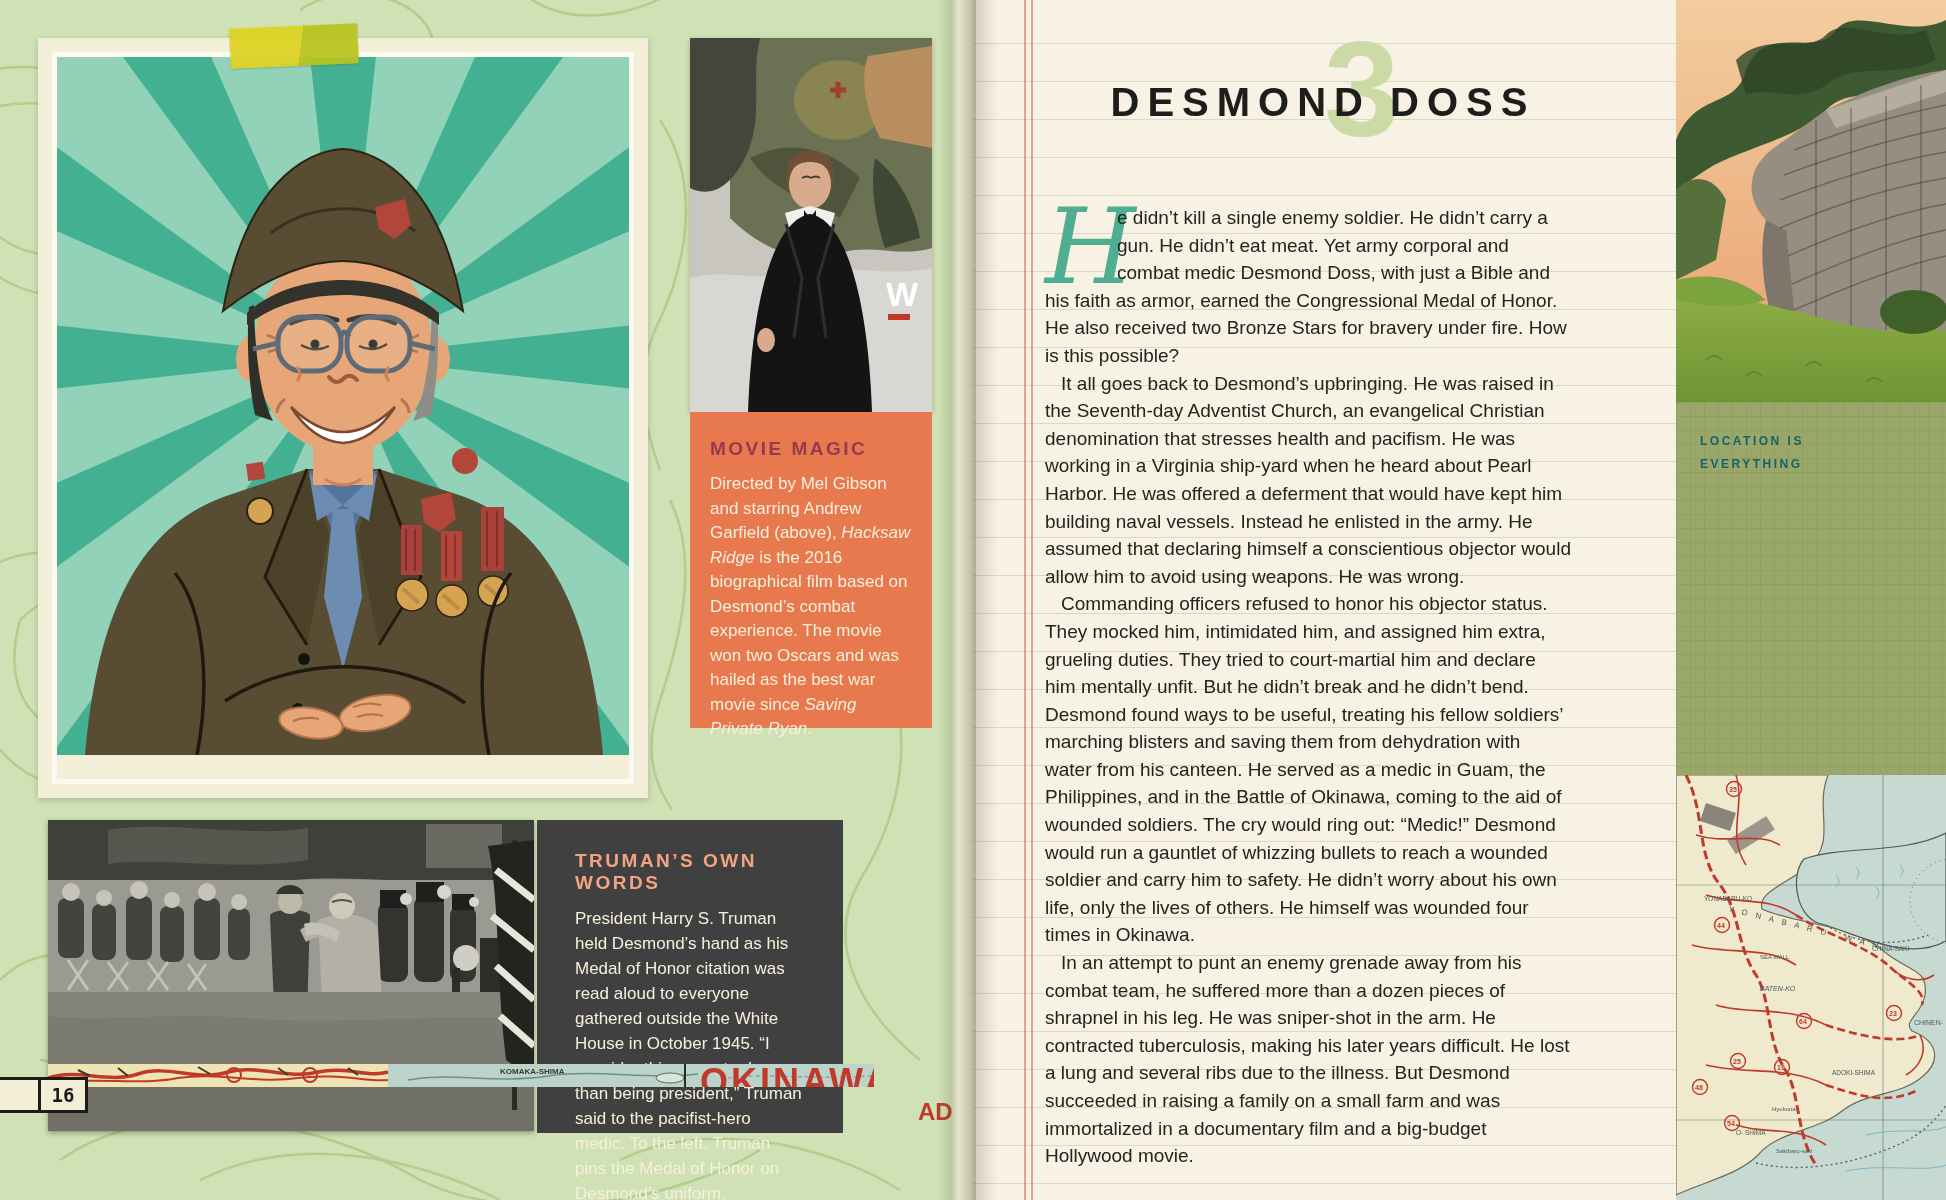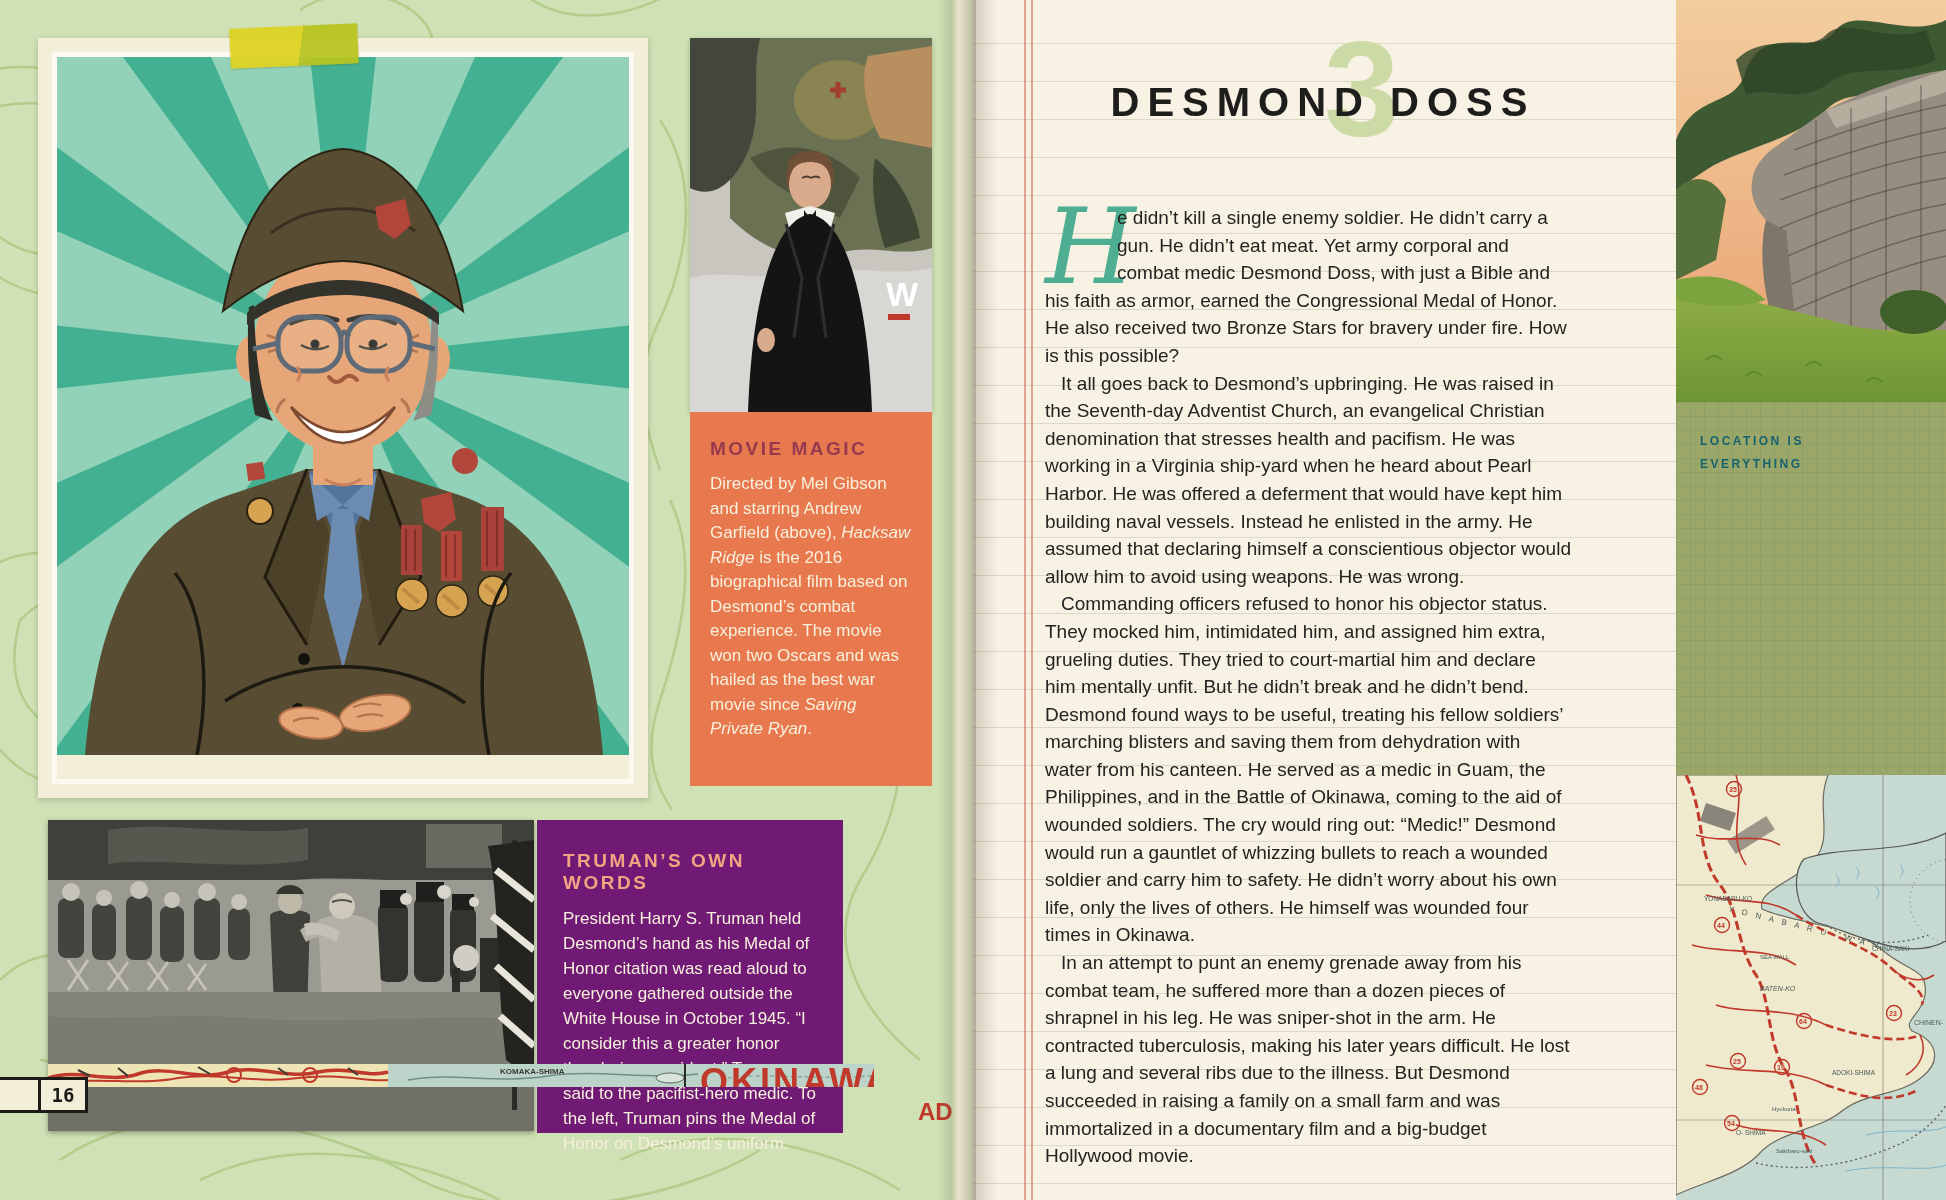--- a/index.html
+++ b/index.html
@@ -11,30 +11,30 @@
   .contours{position:absolute;left:0;top:0;width:972px;height:1200px;pointer-events:none;}
   .portrait-frame{position:absolute;left:38px;top:38px;width:610px;height:760px;
     background:#f3eed7;box-sizing:border-box;padding:14px;box-shadow:0 2px 6px rgba(60,70,40,.25);}
   .portrait-mat{width:100%;height:100%;box-sizing:border-box;border:5px solid #fcfaf0;overflow:hidden;}
   .portrait-mat svg{display:block;}
   .tape{position:absolute;left:230px;top:26px;width:128px;height:40px;
     background:linear-gradient(100deg,#ded31f 0 55%,#b9c41d 55% 100%);
     opacity:.92;transform:rotate(-2.5deg);box-shadow:0 1px 2px rgba(80,80,20,.3);}
   .garfield{position:absolute;left:690px;top:38px;width:242px;height:374px;overflow:hidden;
     box-shadow:0 2px 5px rgba(60,70,40,.3);}
-  .movie-box{position:absolute;left:690px;top:412px;width:242px;height:374px;background:#e8794e;
+  .movie-box{position:absolute;left:690px;top:412px;width:242px;height:316px;background:#e8794e;
     box-sizing:border-box;padding:26px 20px;}
   .box-head{font-weight:bold;font-size:19px;letter-spacing:2.5px;margin:0 0 12px 0;}
   .movie-box .box-head{color:#96394e;}
   .box-body{font-size:17px;line-height:24.5px;color:#f7f0dc;margin:0;}
   .box-body i{font-style:italic;}
   .truman-photo{position:absolute;left:48px;top:820px;width:486px;height:311px;overflow:hidden;
     box-shadow:0 2px 5px rgba(40,40,30,.4);}
-  .truman-box{position:absolute;left:537px;top:820px;width:306px;height:313px;background:#701a75;
-    box-sizing:border-box;padding:30px 26px;}
+  .truman-box{position:absolute;left:537px;top:820px;width:306px;height:313px;background:#404040;
+    box-sizing:border-box;padding:30px 38px;}
   .truman-box .box-head{color:#f2a482;}
   .truman-box .box-body{line-height:25px;}
   .map-strip{position:absolute;left:48px;top:1064px;width:826px;height:23px;overflow:hidden;}
   .map-strip .okinawa-label{position:absolute;left:652px;top:0px;margin:0;
     font-weight:bold;font-size:36px;letter-spacing:3px;color:#c0392b;line-height:36px;
     font-family:"Liberation Sans",sans-serif;}
   .map-fragment{position:absolute;left:918px;top:1098px;width:50px;height:34px;overflow:hidden;
     color:#c0392b;font-weight:bold;font-size:24px;}
   .page-tab{position:absolute;height:36px;background:#f3eed7;border:3px solid #1b1b18;
     display:flex;box-sizing:border-box;z-index:30;}

